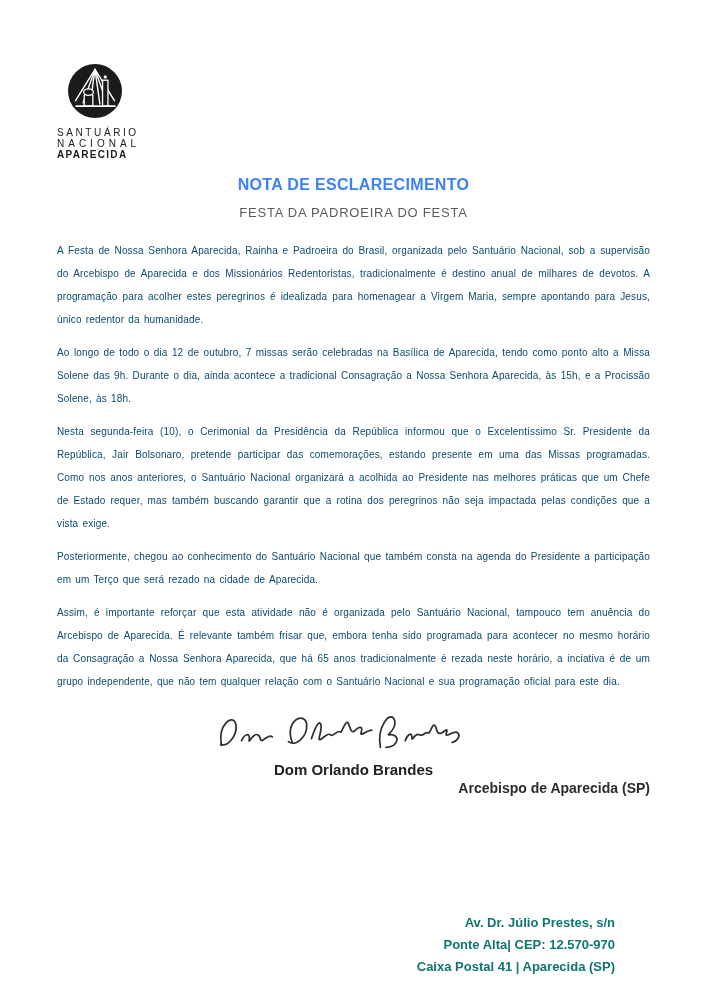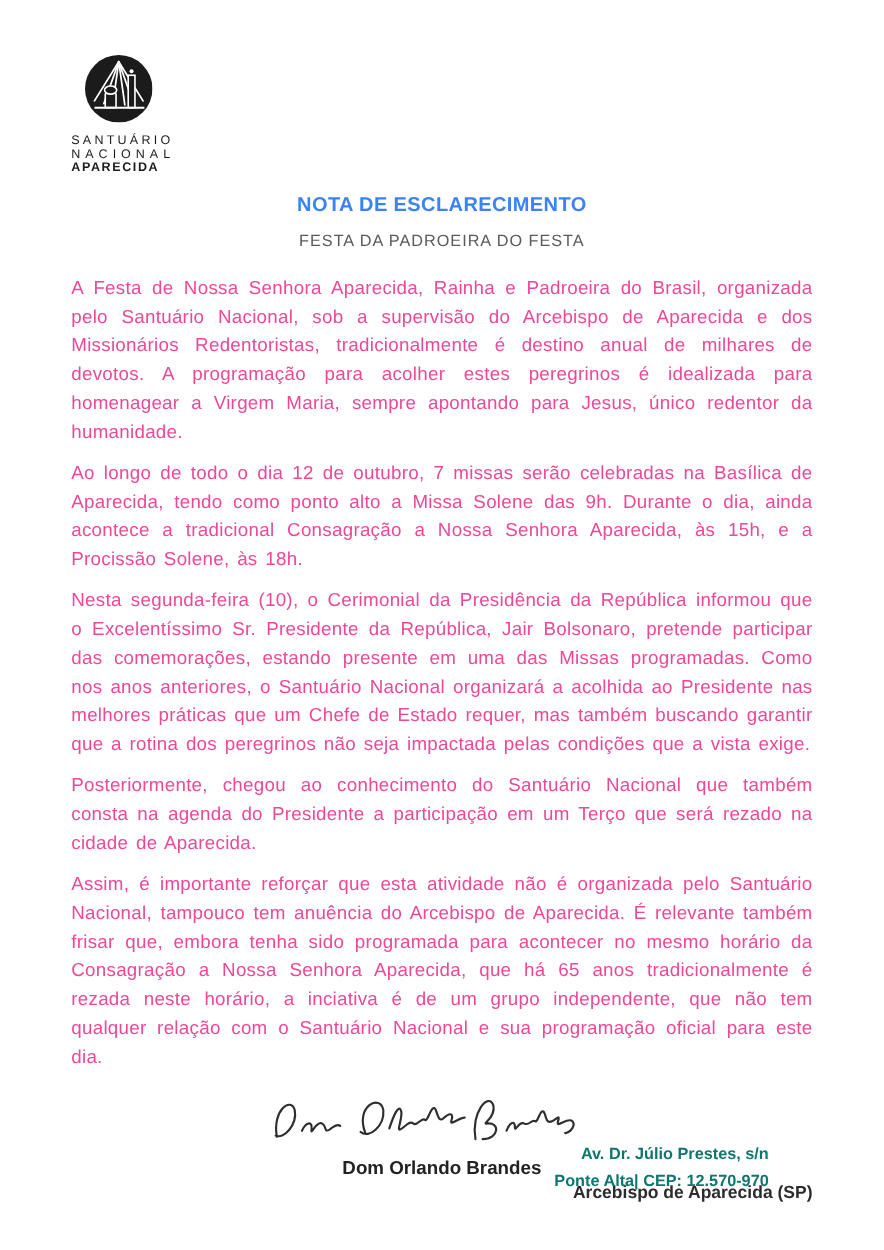--- a/index.html
+++ b/index.html
@@ -3,21 +3,21 @@
 <meta charset="utf-8">
 <style>
   * { margin: 0; padding: 0; box-sizing: border-box; }
   html, body { background: #ffffff; }
   body { font-family: "Liberation Sans", sans-serif; }
   .page {
     position: relative;
     width: 707px;
     height: 1000px;
     background: #ffffff;
-    padding: 44px 57px 0 57px;
+    padding: 64px 57px 0 57px;
     overflow: hidden;
   }
   
   .logo-block { width: 90px; }
   .logo-circle { display: block; margin-left: 11px; }
   .logo-wordmark { margin-top: 9px; color: #1b1b1b; width: 82px; }
   .logo-line {
     font-size: 10px;
     line-height: 11px;
     letter-spacing: 0.26em;
@@ -39,24 +39,24 @@
     margin-top: 11px;
     text-align: center;
     font-size: 13px;
     font-weight: 400;
     letter-spacing: 0.06em;
     color: #5a5a5a;
   }
   
   .note-body { margin-top: 19px; }
   .note-body p {
-    font-size: 15px;
+    font-size: 10px;
     line-height: 23px;
     text-align: justify;
-    color: #ec4899;
+    color: #0c4a6e;
     letter-spacing: 0.015em;
     word-spacing: 0.12em;
     margin-bottom: 10px;
   }
   
   .signature-wrap { margin-top: 14px; text-align: center; }
   .signature-svg { display: inline-block; margin-left: -20px; }
   .signatory-name {
     text-align: center;
     font-size: 15px;
@@ -141,15 +141,16 @@
         <path d="M204 35 c2 -6 7 -10 7 -3 c0 5 3 -6 8 -3 c4 2 6 -4 9 -2 c2 2 5 -14 8 -6 c1 4 2 8 6 6 c4 -2 7 -6 5 0 c-2 7 8 -4 12 0 c3 3 -1 9 -6 10"></path>
       </g>
     </svg>
     <div class="signatory-name">Dom Orlando Brandes</div>
     <div class="signatory-role">Arcebispo de Aparecida (SP)</div>
   </div>
 
   <div class="address-block">
     <div>Av. Dr. Júlio Prestes, s/n</div>
     <div>Ponte Alta| CEP: 12.570-970</div>
+    <div>Caixa Postal 41 | Aparecida (SP)</div>
   </div>
 
 </div>
 
 </body></html>

